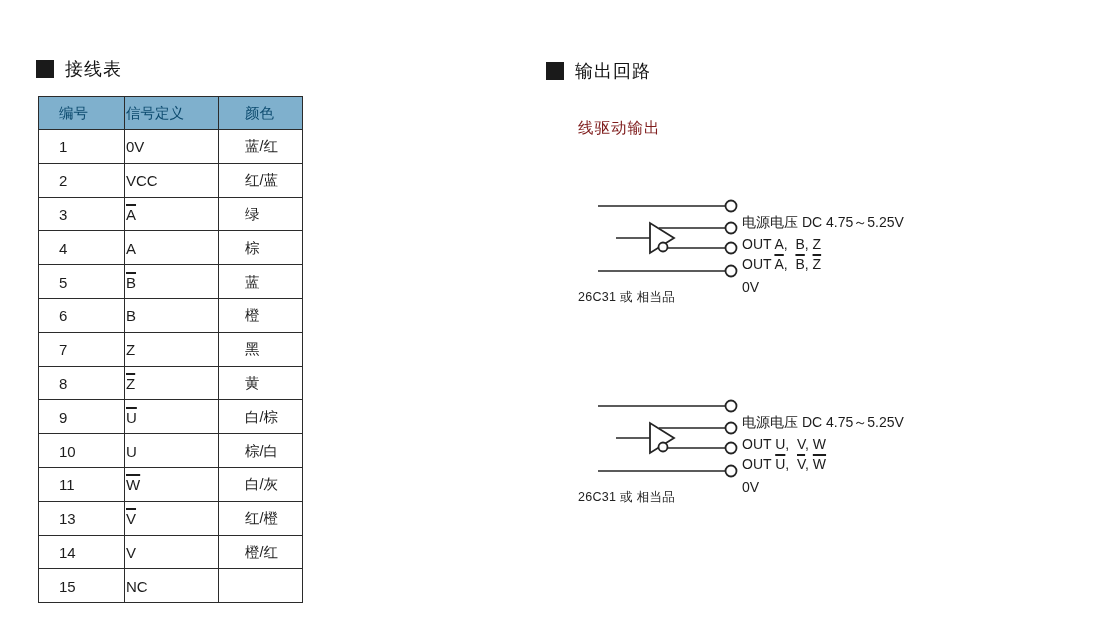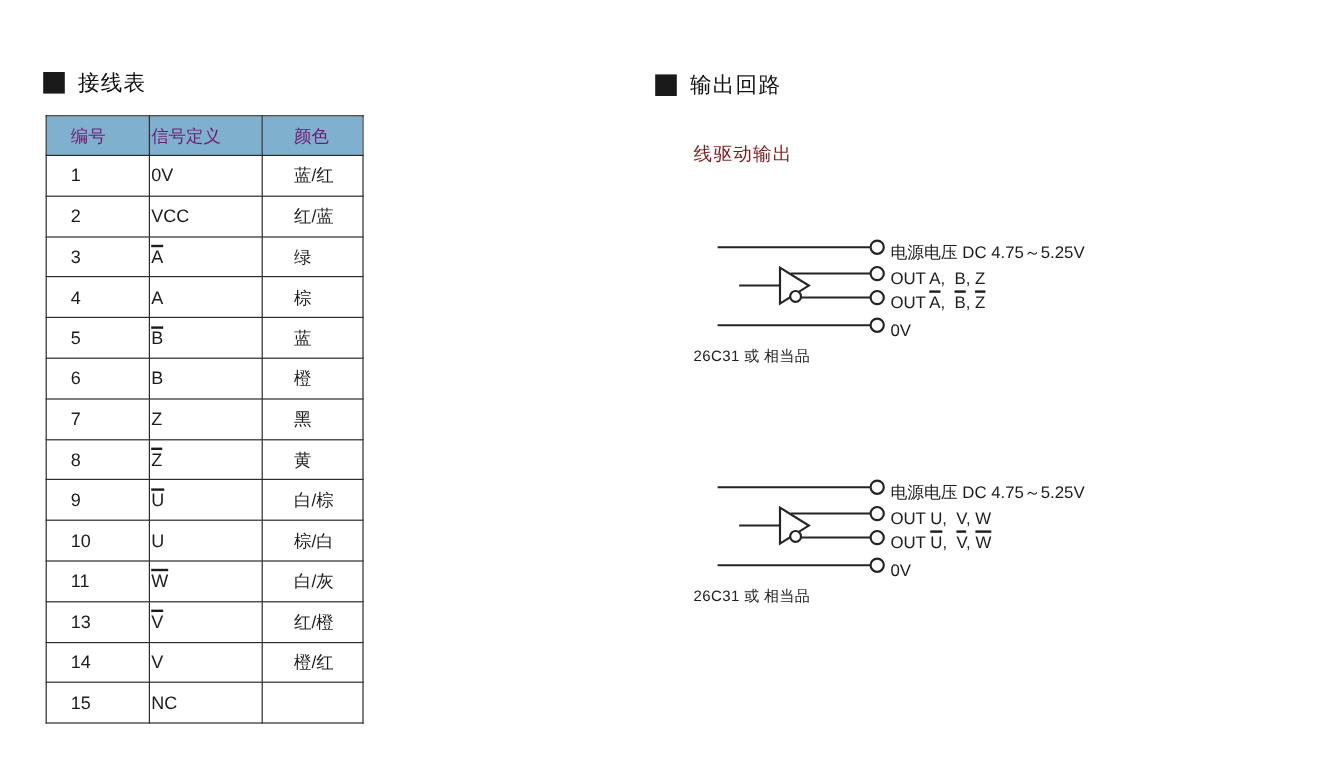--- a/index.html
+++ b/index.html
@@ -42,21 +42,21 @@
   #wiring-table th, #wiring-table td {
     border: 1px solid #2b2b2b;
     text-align: left;
     vertical-align: middle;
     overflow: hidden;
   }
   #wiring-table th {
     height: 30px;
     font-size: 14.5px;
     font-weight: 500;
-    color: #701a75;
+    color: #0c4a6e;
   }
   #wiring-table td {
     height: 29.8px;
     font-size: 15px;
     padding-top: 2px;
   }
   #wiring-table th:nth-child(1), #wiring-table td:nth-child(1) { padding-left: 20px; }
   #wiring-table th:nth-child(2), #wiring-table td:nth-child(2) { }
   #wiring-table th:nth-child(3), #wiring-table td:nth-child(3) { padding-left: 26px; font-size: 14.5px; }
 
@@ -73,21 +73,21 @@
   }
 
   .circuit {
     position: absolute;
     left: 578px;
     width: 520px; height: 125px;
   }
   #circuit-0 { top: 195px; }
   #circuit-1 { top: 395px; }
   .circuit svg { position: absolute; left: 12px; top: 0; }
-  .clabels { position: absolute; left: 0; top: 4px; width: 100%; height: 100%; }
+  .clabels { position: absolute; left: 0; top: 16px; width: 100%; height: 100%; }
   .clabel {
     position: absolute;
     left: 164px;
     height: 18px; line-height: 18px;
     font-size: 14px;
     white-space: pre;
     color: #1c1c1c;
   }
   .clabel-0 { top: 2px; }
   .clabel-1 { top: 24px; }

